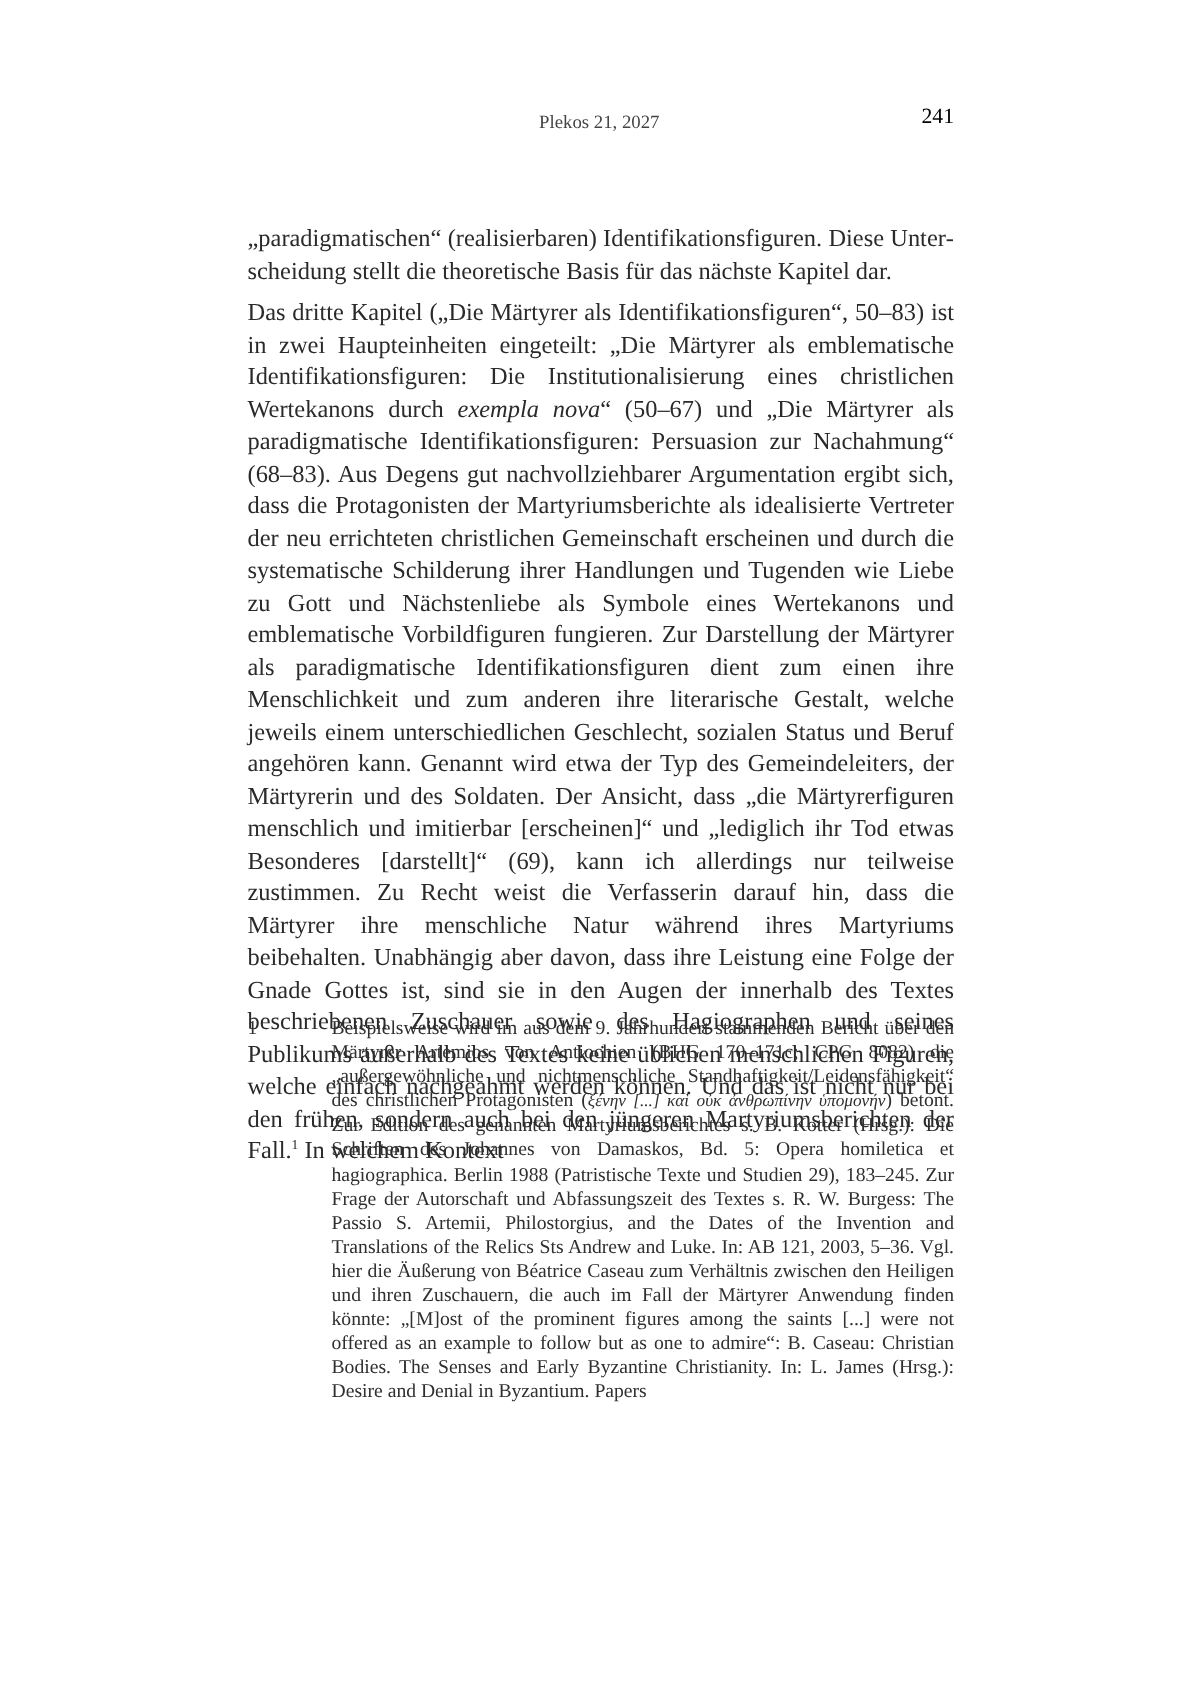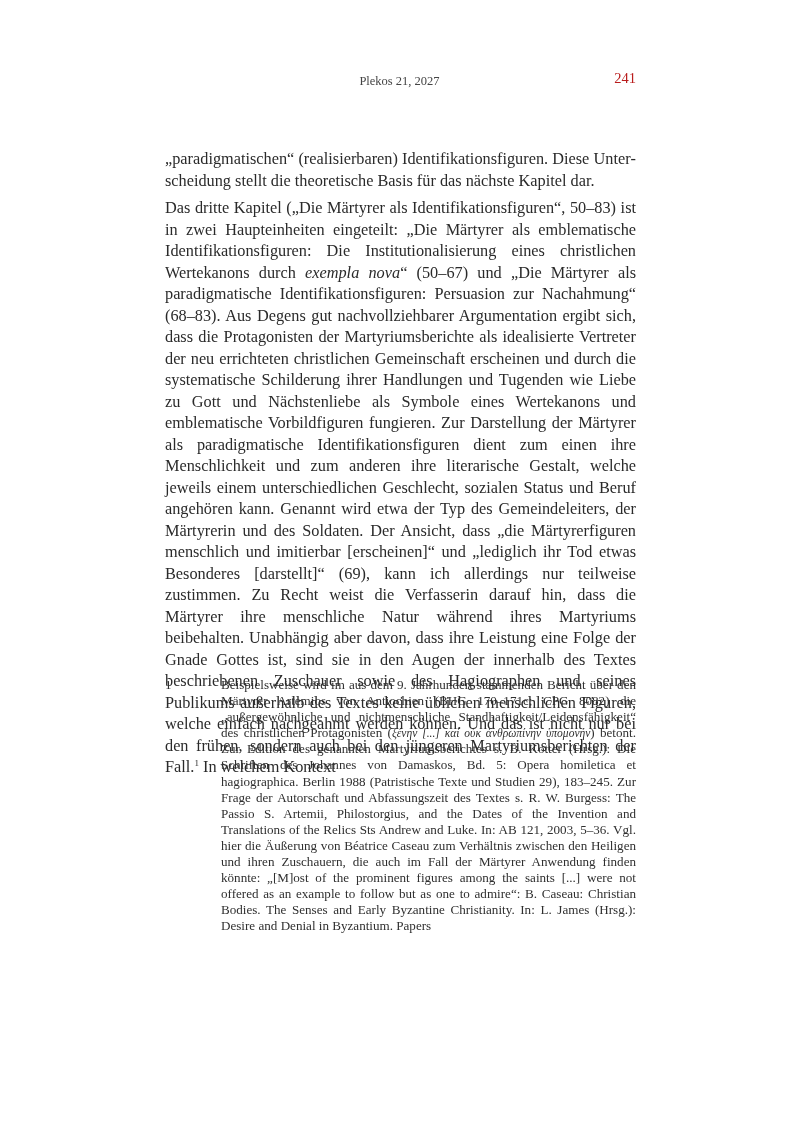--- a/index.html
+++ b/index.html
@@ -24,21 +24,21 @@
       font-size: 12.5px;
       color: #444;
     }
     .page-number {
       position: absolute;
       top: 70px;
       left: 598px;
       width: 38px;
       text-align: right;
       font-size: 14.5px;
-      color: #b91c1c;
+      color: #000000;
     }
     .body-text {
       position: absolute;
       top: 148px;
       left: 165px;
       width: 471px;
       font-size: 16.3px;
       line-height: 21.5px;
       text-align: justify;
       hyphens: manual;

